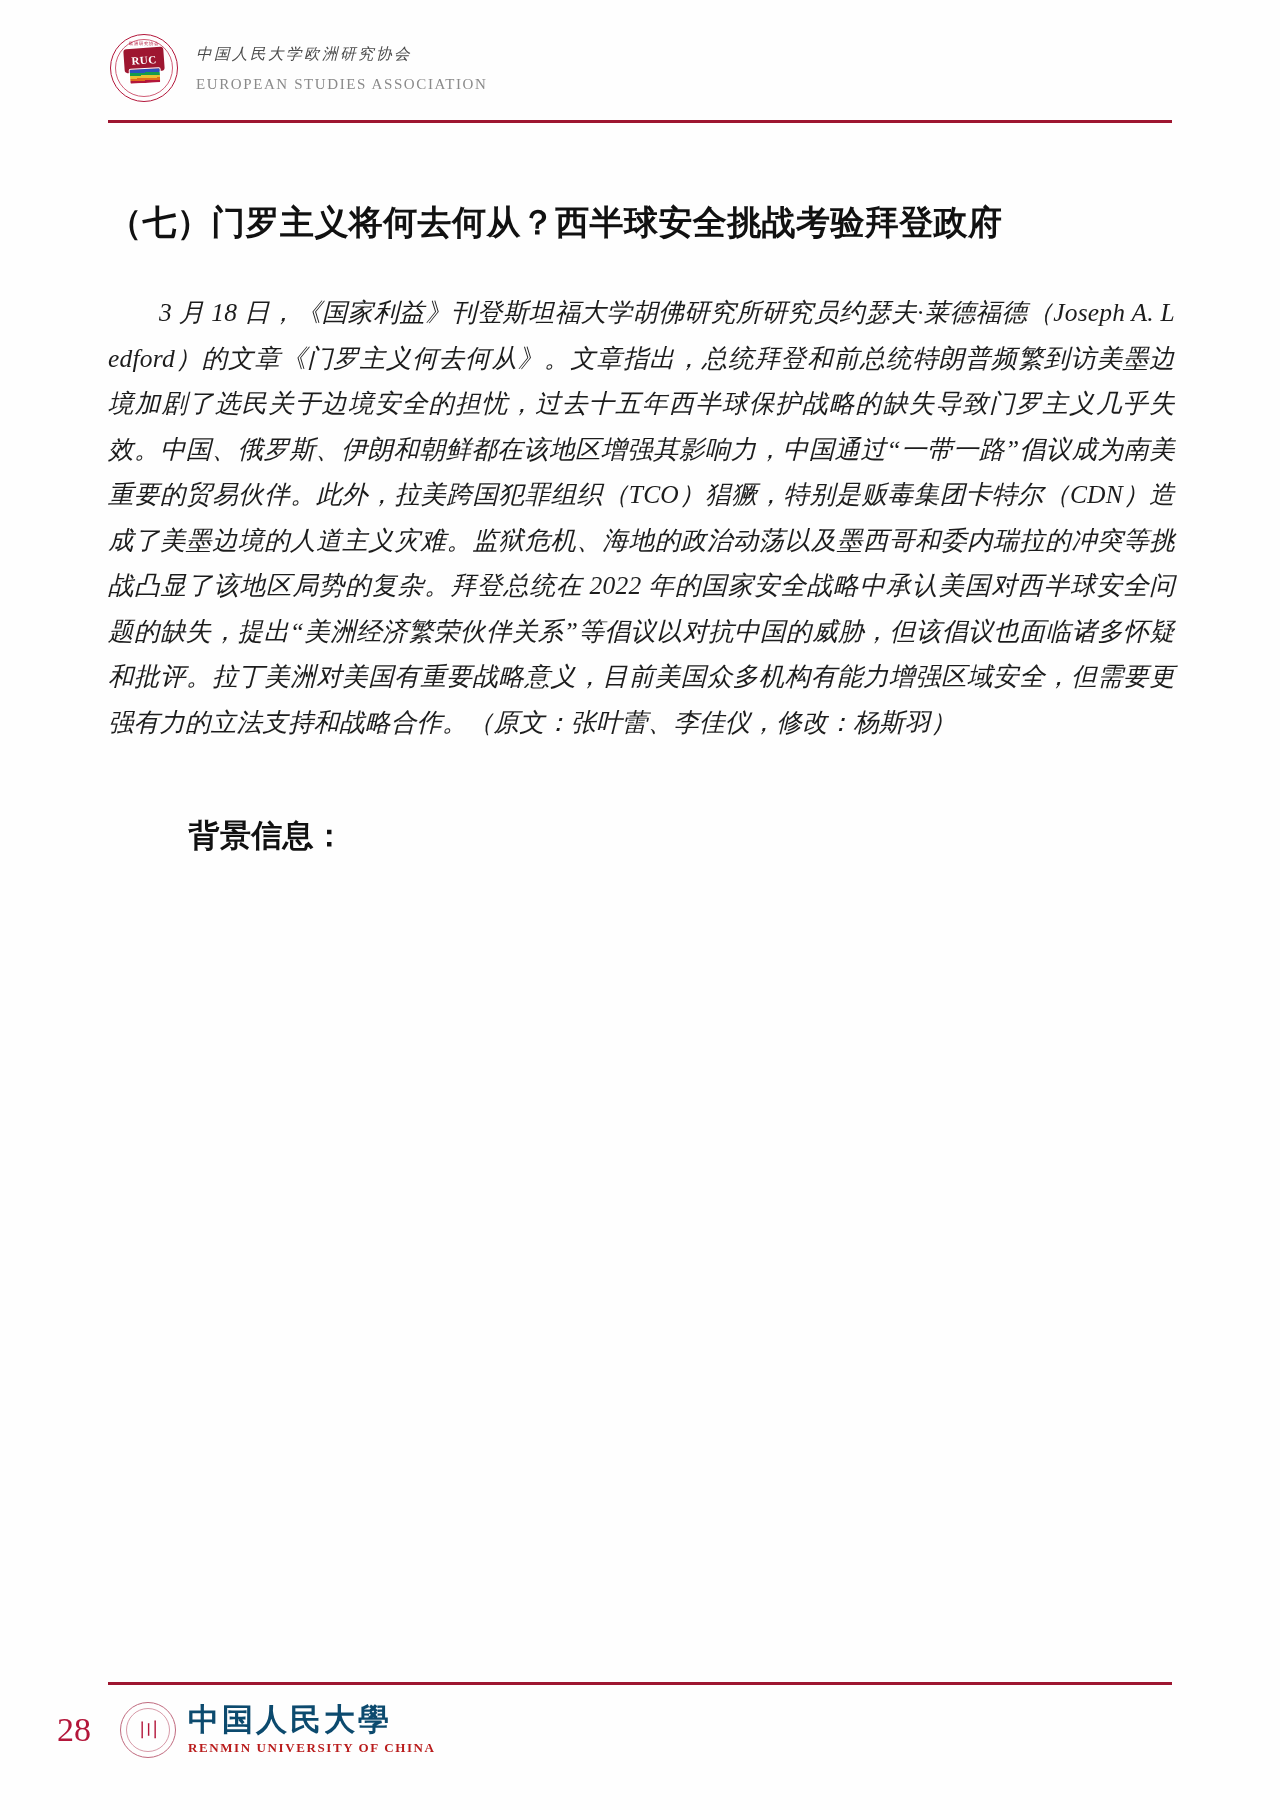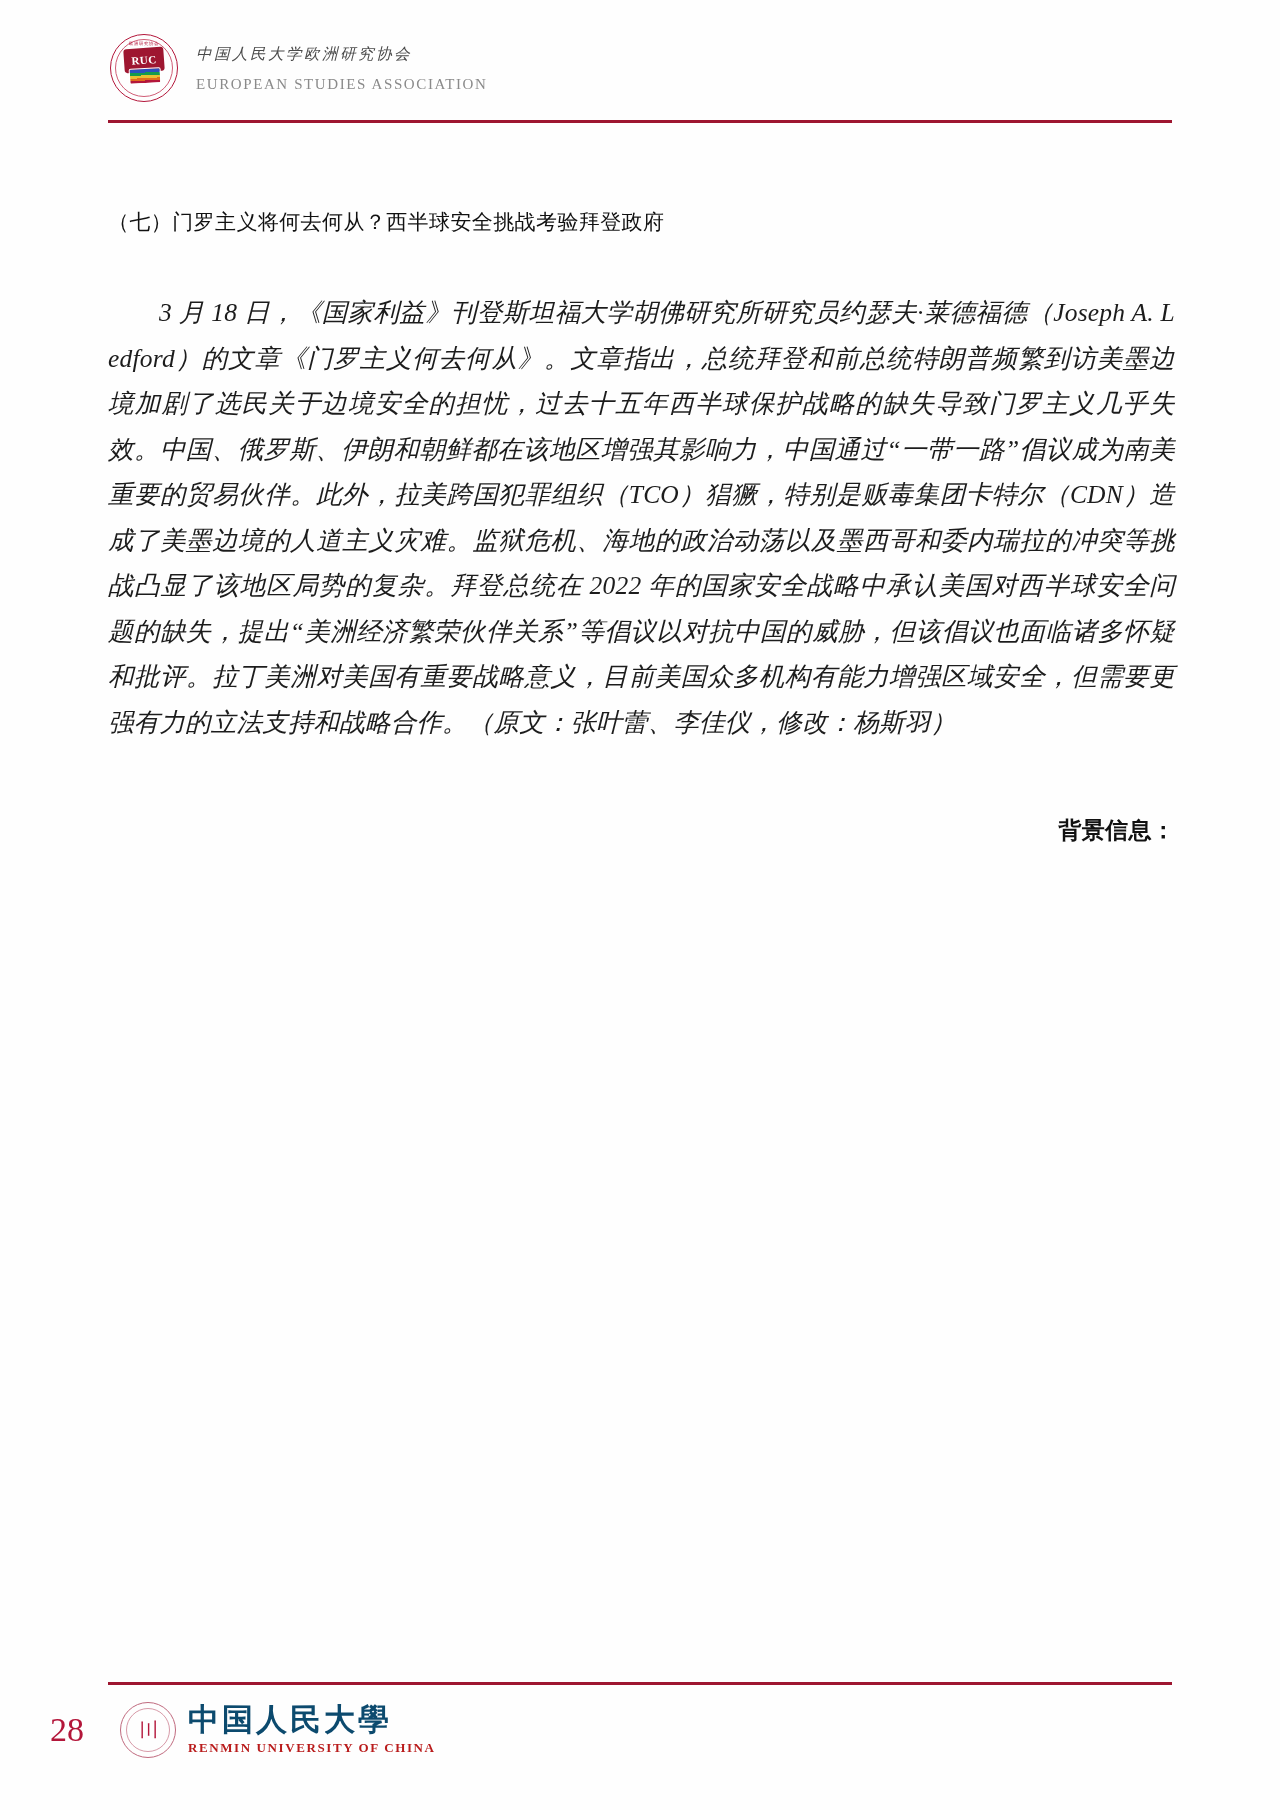--- a/index.html
+++ b/index.html
@@ -146,35 +146,34 @@
     text-align-last: left;
     text-justify: inter-character;
     letter-spacing: 0.2px;
     word-break: break-all;
   }
 
   p.indent { text-indent: 2em; font-style: italic; }
 
   h2.section-title {
     font-family: "DejaVu Sans", "Liberation Sans", sans-serif;
-    font-size: 21px;
-    font-weight: normal;
+    font-size: 34px;
+    font-weight: bold;
     color: #111111;
     letter-spacing: .4px;
     line-height: 40px;
   }
 
   h3.sub-title {
     font-family: "DejaVu Sans", "Liberation Sans", sans-serif;
-    font-size: 23px;
+    font-size: 31px;
     font-weight: bold;
     color: #111111;
     letter-spacing: .3px;
     text-indent: 2.6em;
-    text-align: right;
   }
 
   .gap-after-para-1 { height: 52px; }
   .gap-after-title  { height: 48px; }
   .gap-after-para-2 { height: 70px; }
   .gap-after-sub    { height: 32px; }
 
   
   .rule-bottom {
     position: absolute;
@@ -191,20 +190,21 @@
     display: flex;
     align-items: center;
     gap: 22px;
   }
   .page-number {
     font-family: "Liberation Serif", "DejaVu Serif", serif;
     font-size: 34px;
     color: #b3163a;
     line-height: 1;
     width: 48px;
+    text-align: center;
   }
   .ruc-logo {
     display: flex;
     align-items: center;
     gap: 12px;
   }
   .ruc-seal {
     width: 54px;
     height: 54px;
     border-radius: 50%;

